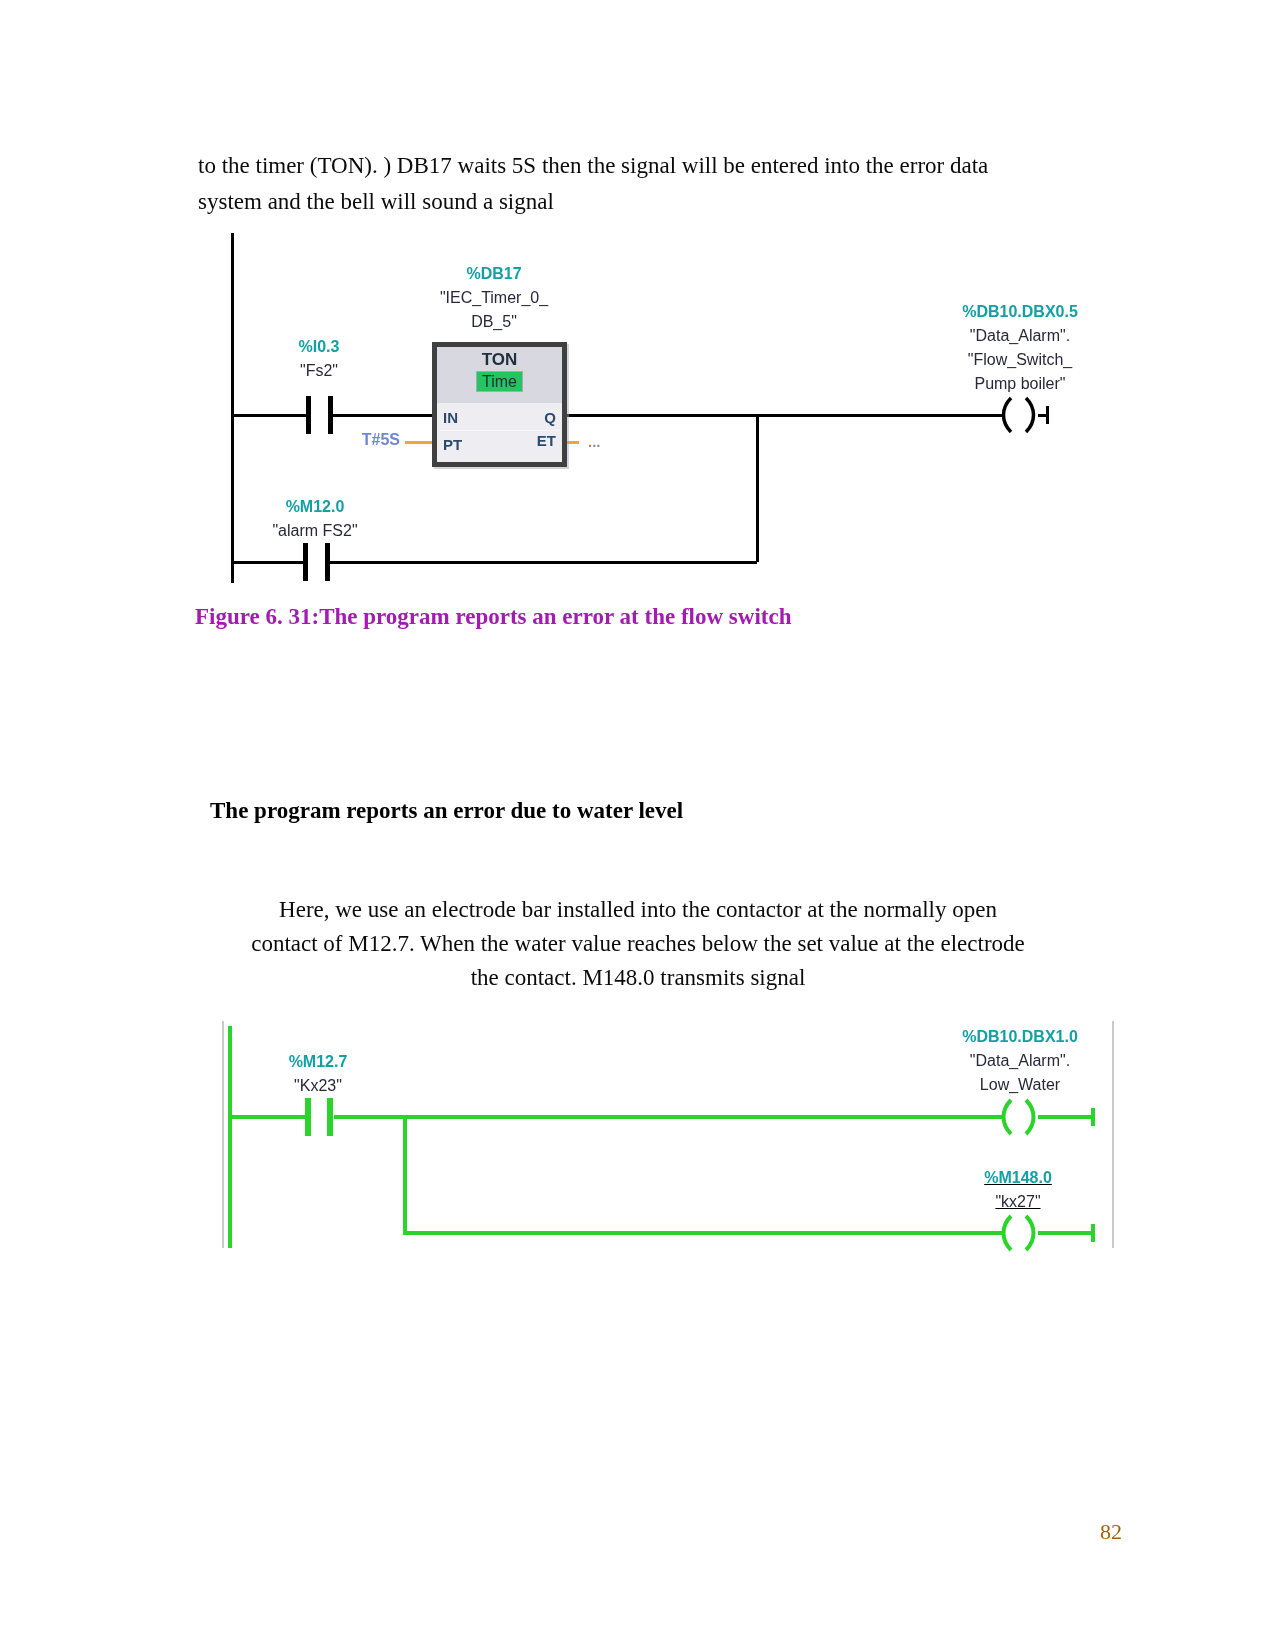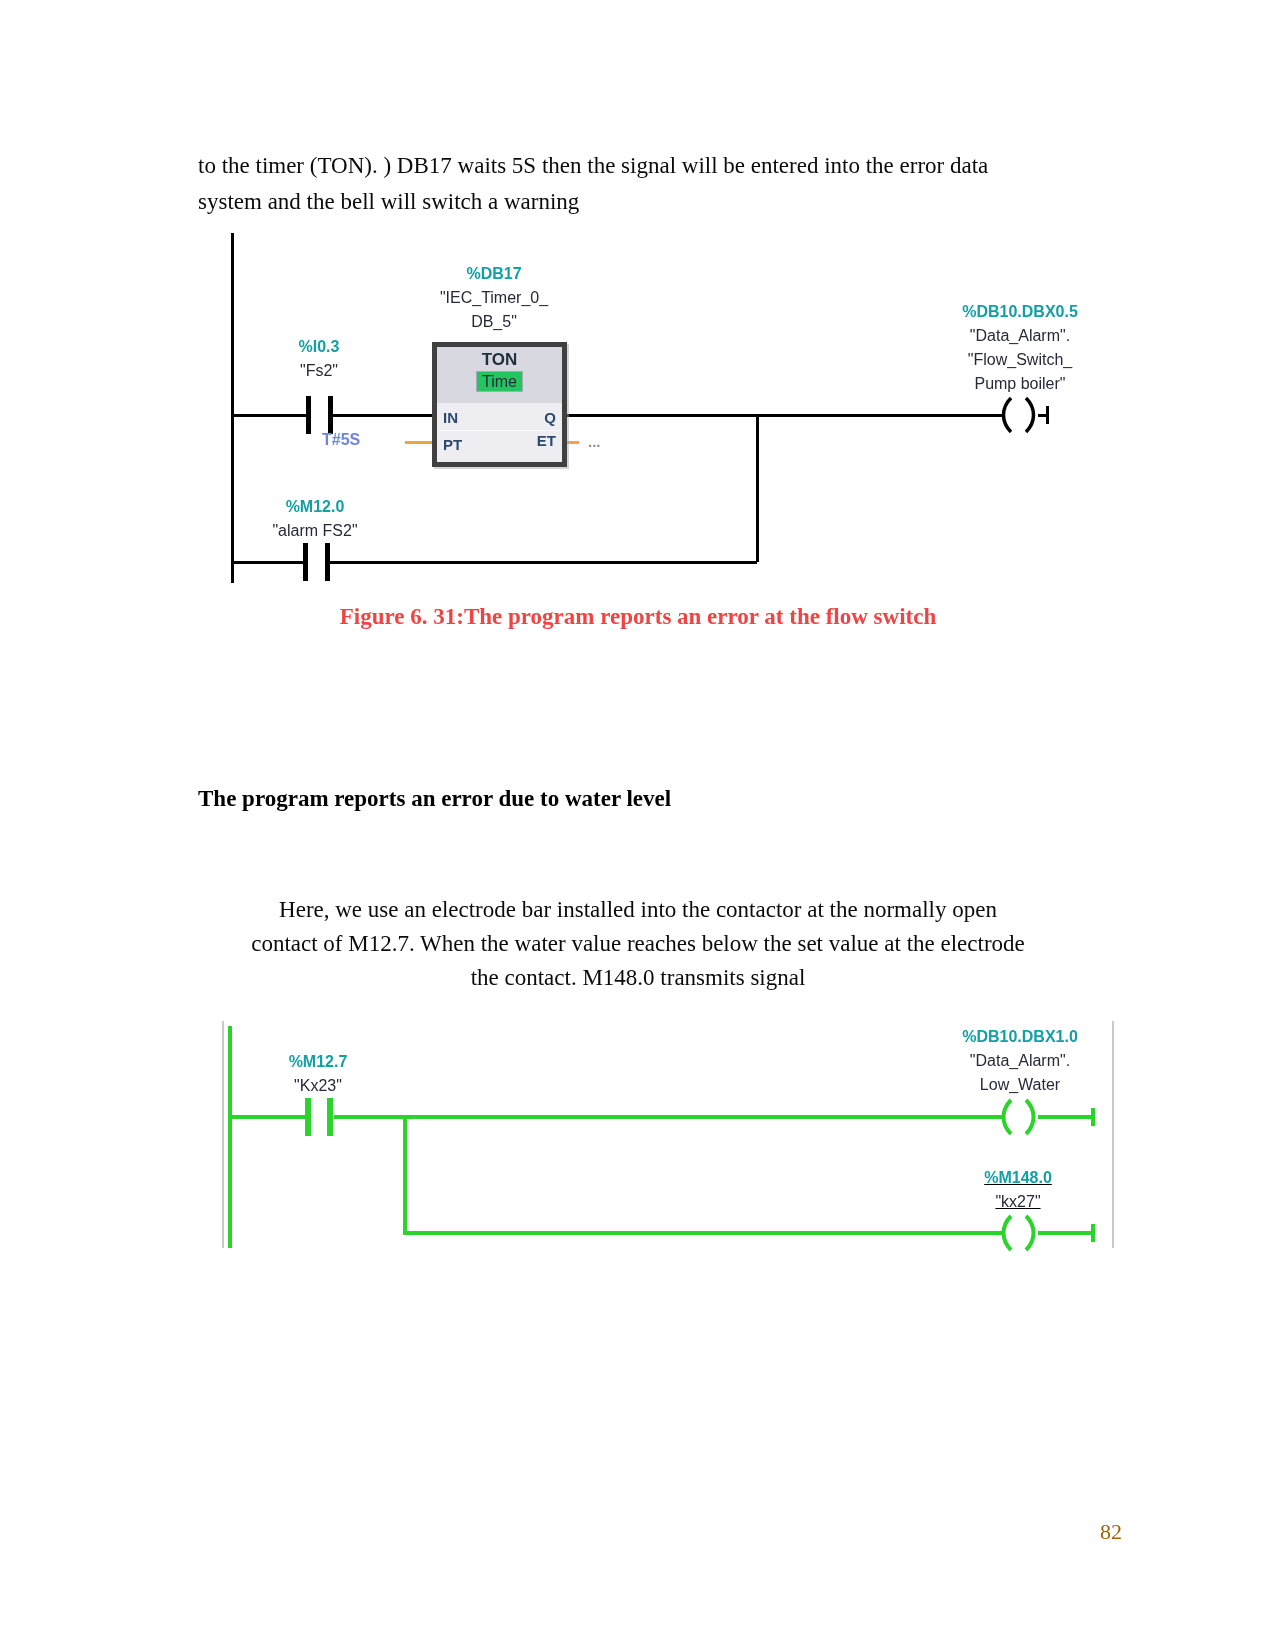--- a/index.html
+++ b/index.html
@@ -5,27 +5,27 @@
   html,body { margin:0; padding:0; background:#ffffff; }
   .page {
     position:relative; width:1275px; height:1650px; background:#ffffff;
     overflow:hidden; font-family:"Liberation Serif", serif; color:#000;
   }
   .body-text { position:absolute; margin:0; font-size:23px; color:#0b0b0b; }
   .body-text .line { display:block; white-space:nowrap; }
   .para1 { left:198px; top:148px; line-height:36px; }
   .para2 { left:195px; top:893px; width:886px; line-height:34px; text-align:center; }
   .caption {
-    position:absolute; left:195px; width:886px; text-align:center;
-    font-size:23px; font-weight:bold; color:#ef4444; white-space:nowrap;
+    position:absolute; left:195px; width:886px; 
+    font-size:23px; font-weight:bold; color:#a21caf; white-space:nowrap;
   }
   .cap1 { top:604px; }
   .cap2 { top:1268px; }
   .heading {
-    position:absolute; left:198px; top:786px; margin:0;
+    position:absolute; left:198px; top:786px; margin:12px;
     font-size:23px; font-weight:bold; color:#000; white-space:nowrap;
   }
   .page-number { position:absolute; left:1100px; top:1519px; font-size:22px; color:#a16207; }
 
   .fig-svg { position:absolute; }
   .op-label {
     position:absolute; text-align:center; width:200px;
     font:16px/24px "Liberation Sans", sans-serif; white-space:nowrap;
   }
   .addr { color:#12a0a5; font-weight:bold; }
@@ -45,36 +45,36 @@
     font-size:16px; line-height:19px; color:#20303e;
   }
   .ton-sep { position:absolute; left:2px; right:2px; top:83px; height:1px; background:#f7f7fa; }
   .pin { position:absolute; font-size:15px; font-weight:bold; color:#2d4a6e; }
   .pin-in { left:6px; top:62px; }
   .pin-q  { right:6px; top:62px; }
   .pin-pt { left:6px; top:89px; }
   .pin-et { right:6px; top:85px; }
 
   .pt-value {
-    position:absolute; left:322px; top:431px; width:78px; 
+    position:absolute; left:322px; top:431px; width:78px; text-align:right;
     font:16px "Liberation Sans", sans-serif; color:#6f86d8; font-weight:bold;
   }
   .et-value {
     position:absolute; left:588px; top:433px;
     font:bold 15px "Liberation Sans", sans-serif; color:#8d8d99;
   }
 </style>
 </head>
 <body>
 
 <div class="page">
 
   <p class="body-text para1">
     <span class="line">to the timer (TON). ) DB17 waits 5S then the signal will be entered into the error data</span>
-    <span class="line">system and the bell will switch a warning</span>
+    <span class="line">system and the bell will sound a signal</span>
   </p>
 
   <svg class="fig-svg" style="left:195px; top:222px;" width="880" height="372" viewBox="0 0 880 372">
     <g stroke="#000000" stroke-width="3" shape-rendering="crispEdges">
 
       <line x1="37" y1="11" x2="37" y2="361"></line>
 
       <line x1="37" y1="193" x2="113" y2="193"></line>
       <line x1="135" y1="193" x2="237" y2="193"></line>
 

